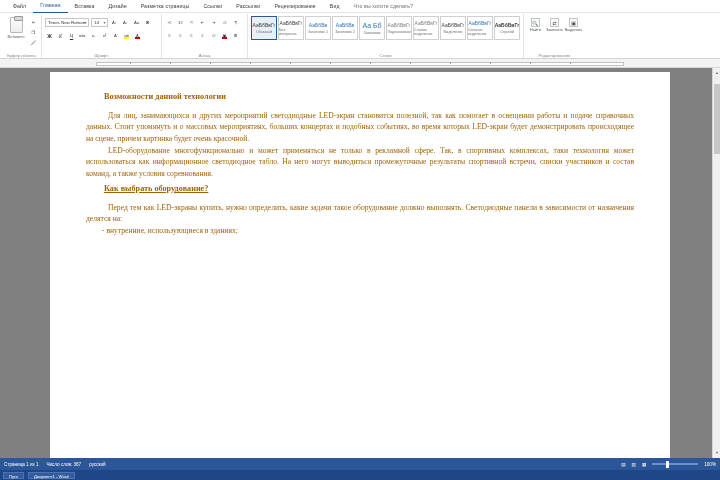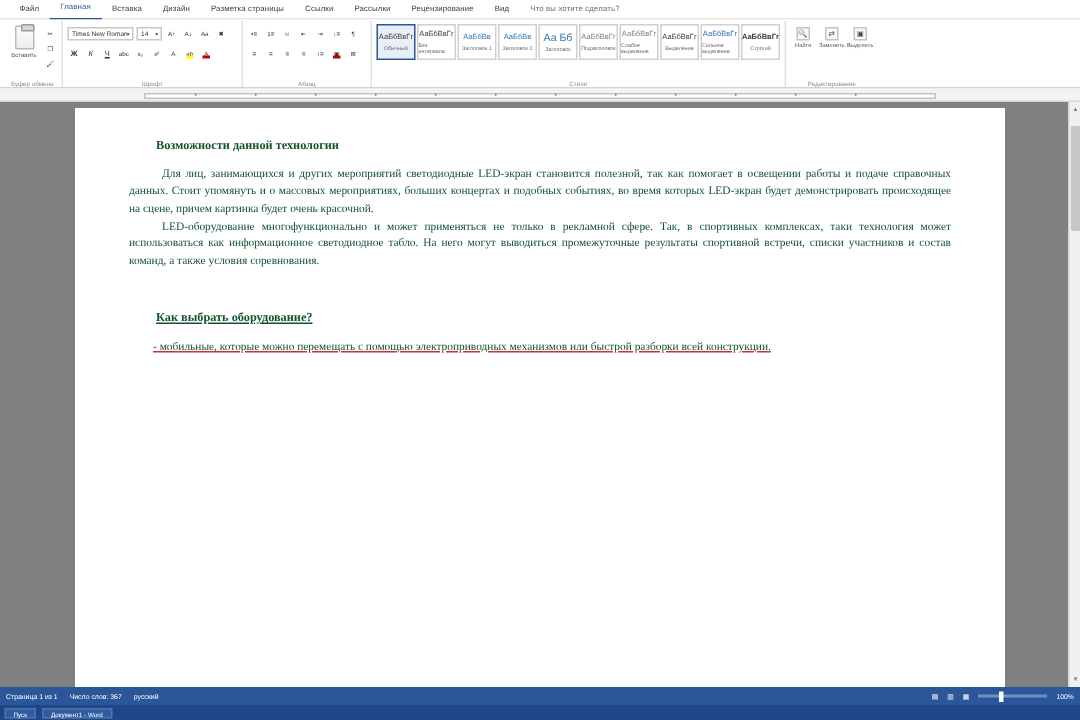--- a/index.html
+++ b/index.html
@@ -170,21 +170,21 @@
     overflow: hidden;
     display: flex;
     justify-content: center;
   }
   .page {
     width: 620px;
     background: #ffffff;
     margin-top: 4px;
     padding: 14px 36px 0 36px;
     font-family: "Liberation Serif", serif;
-    color: #14532d;
+    color: #a16207;
     position: relative;
   }
   .page h2 {
     font-size: 8.2px;
     margin: 6px 0 9px 0;
     font-weight: bold;
     padding-left: 18px;
   }
   .page p {
     font-size: 7.6px;
@@ -403,22 +403,23 @@
     <div class="tick" style="left:490px;"></div>
     <div class="tick" style="left:530px;"></div>
     <div class="tick" style="left:570px;"></div>
   </div>
 
   <div class="docarea">
     <div class="page">
       <h2>Возможности данной технологии</h2>
       <p>Для лиц, занимающихся и других мероприятий светодиодные LED-экран становится полезной, так как помогает в освещении работы и подаче справочных данных. Стоит упомянуть и о массовых мероприятиях, больших концертах и подобных событиях, во время которых LED-экран будет демонстрировать происходящее на сцене, причем картинка будет очень красочной.</p>
       <p>LED-оборудование многофункционально и может применяться не только в рекламной сфере. Так, в спортивных комплексах, таки технология может использоваться как информационное светодиодное табло. На него могут выводиться промежуточные результаты спортивной встречи, списки участников и состав команд, а также условия соревнования.</p>
-      <h2 class="under" style="margin-top:28px;text-decoration:underline;">Как выбрать оборудование?</h2>
-      <p class="bullet red-under">- мобильные, которые можно перемещать с помощью электроприводных механизмов или быстрой разборки всей конструкции.</p>
+      <h2 class="under" style="margin-top:5px;text-decoration:underline;">Как выбрать оборудование?</h2>
+      <p>Перед тем как LED-экраны купить, нужно определить, какие задачи такое оборудование должно выполнять. Светодиодные панели в зависимости от назначения делятся на:</p>
+      <p class="bullet">- внутренние, использующиеся в зданиях;</p>
     </div>
     <div class="vscroll">
       <div class="arrow up">▲</div>
       <div class="thumb"></div>
       <div class="arrow dn">▼</div>
     </div>
   </div>
 
   <div class="statusbar">
     <div>Страница 1 из 1</div>

